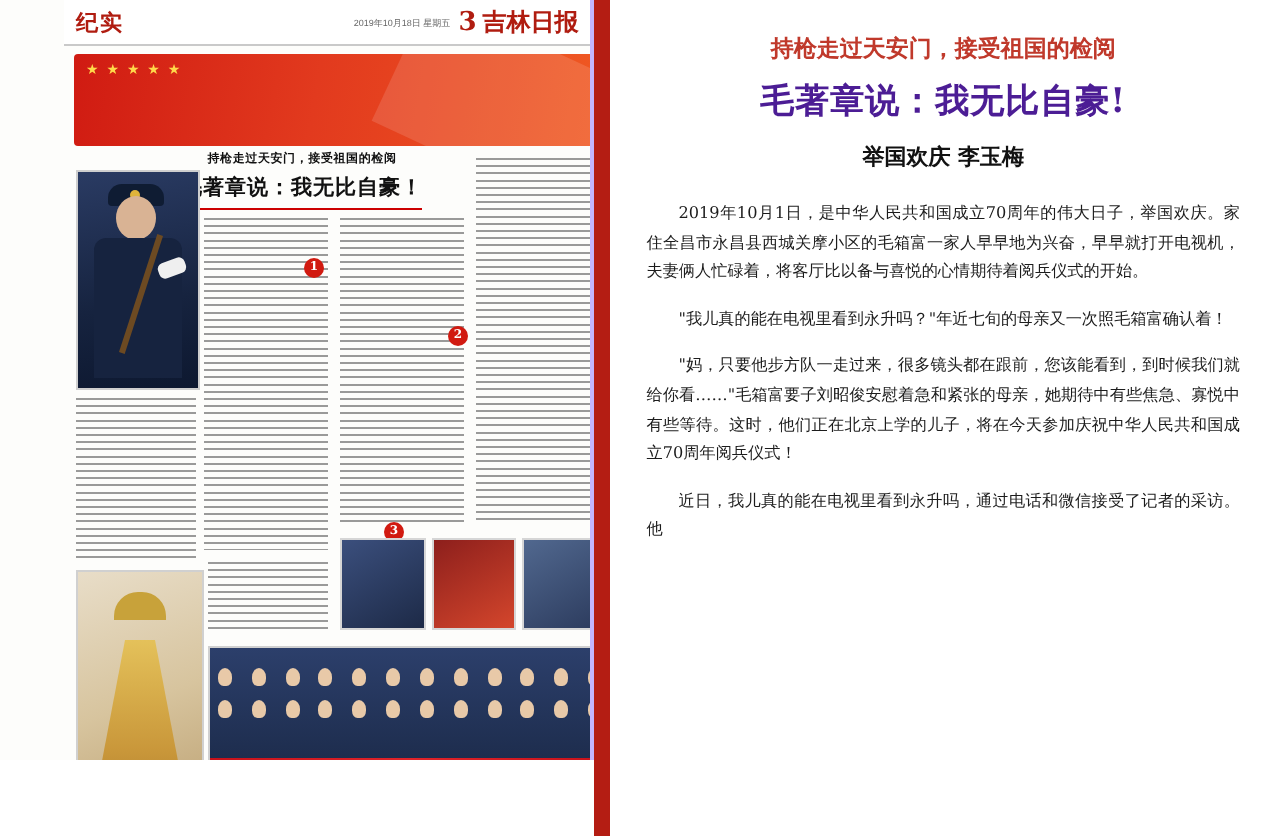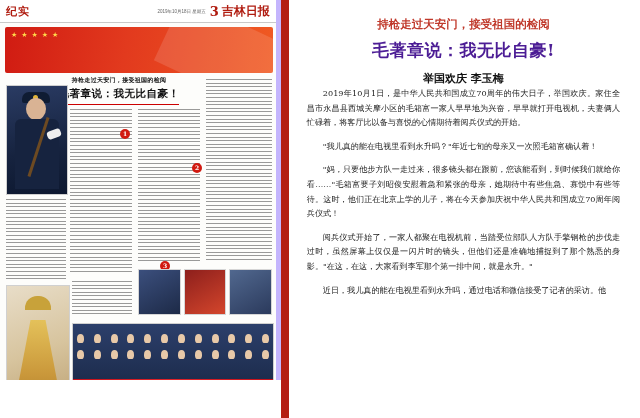--- a/index.html
+++ b/index.html
@@ -9,22 +9,23 @@
     font-family:"Liberation Sans", sans-serif;
     overflow:hidden;
   }
   .wrap{display:flex;width:640px;height:418px;}
 
   
   .paper{
     position:relative;
     width:278px;height:380px;
     background:#fdfdfb;
-    border-right:5px solid #c4b5fd;
-    overflow:hidden;
+    border-right:2px solid #c4b5fd;
+    overflow:hidden;
+    padding-left:32px;
   }
   .paper-head{
     height:22px;
     display:flex;align-items:center;
     padding:0 6px;
     border-bottom:1px solid #c9c9c9;
     background:#fff;
   }
   .masthead-left{
     font-family:"DejaVu Serif", serif;
@@ -186,21 +187,21 @@
   .a-title{
     font-family:"DejaVu Serif", serif;
     font-size:17px;font-weight:bold;color:#4c1d95;
     text-align:center;margin-top:7px;letter-spacing:0.5px;
   }
   .a-byline{
     font-family:"DejaVu Serif", serif;
     font-size:11px;font-weight:bold;color:#111;
     text-align:center;margin-top:9px;
   }
-  .a-body{}
+  .a-body{margin-top:13px;}
   .a-p{
     font-family:"DejaVu Serif", serif;
     font-size:8.1px;color:#1c1c1c;
     line-height:14.6px;
     text-align:justify;
     text-indent:16px;
     margin:0 0 9px 0;
   }
 </style>
 </head>
@@ -298,19 +299,18 @@
   <div class="article">
     <div class="accent-bar"></div>
     <div class="article-inner">
       <div class="a-sub">持枪走过天安门，接受祖国的检阅</div>
       <div class="a-title">毛著章说：我无比自豪!</div>
       <div class="a-byline">举国欢庆 李玉梅</div>
       <div class="a-body">
         <p class="a-p">2019年10月1日，是中华人民共和国成立70周年的伟大日子，举国欢庆。家住全昌市永昌县西城关摩小区的毛箱富一家人早早地为兴奋，早早就打开电视机，夫妻俩人忙碌着，将客厅比以备与喜悦的心情期待着阅兵仪式的开始。</p>
         <p class="a-p">"我儿真的能在电视里看到永升吗？"年近七旬的母亲又一次照毛箱富确认着！</p>
         <p class="a-p">"妈，只要他步方队一走过来，很多镜头都在跟前，您该能看到，到时候我们就给你看……"毛箱富要子刘昭俊安慰着急和紧张的母亲，她期待中有些焦急、寡悦中有些等待。这时，他们正在北京上学的儿子，将在今天参加庆祝中华人民共和国成立70周年阅兵仪式！</p>
-        <p class="a-p">阅兵仪式开始了，一家人都聚在电视机前，当踏受位部队人方队手擎钢枪的步伐走过时，虽然屏幕上仅仅是一闪片时的镜头，但他们还是准确地捕捉到了那个熟悉的身影。"在这，在这，大家看到李军那个第一排中间，就是永升。"</p>
         <p class="a-p">近日，我儿真的能在电视里看到永升吗，通过电话和微信接受了记者的采访。他</p>
       </div>
     </div>
   </div>
 
 </div>
 
 </body></html>

